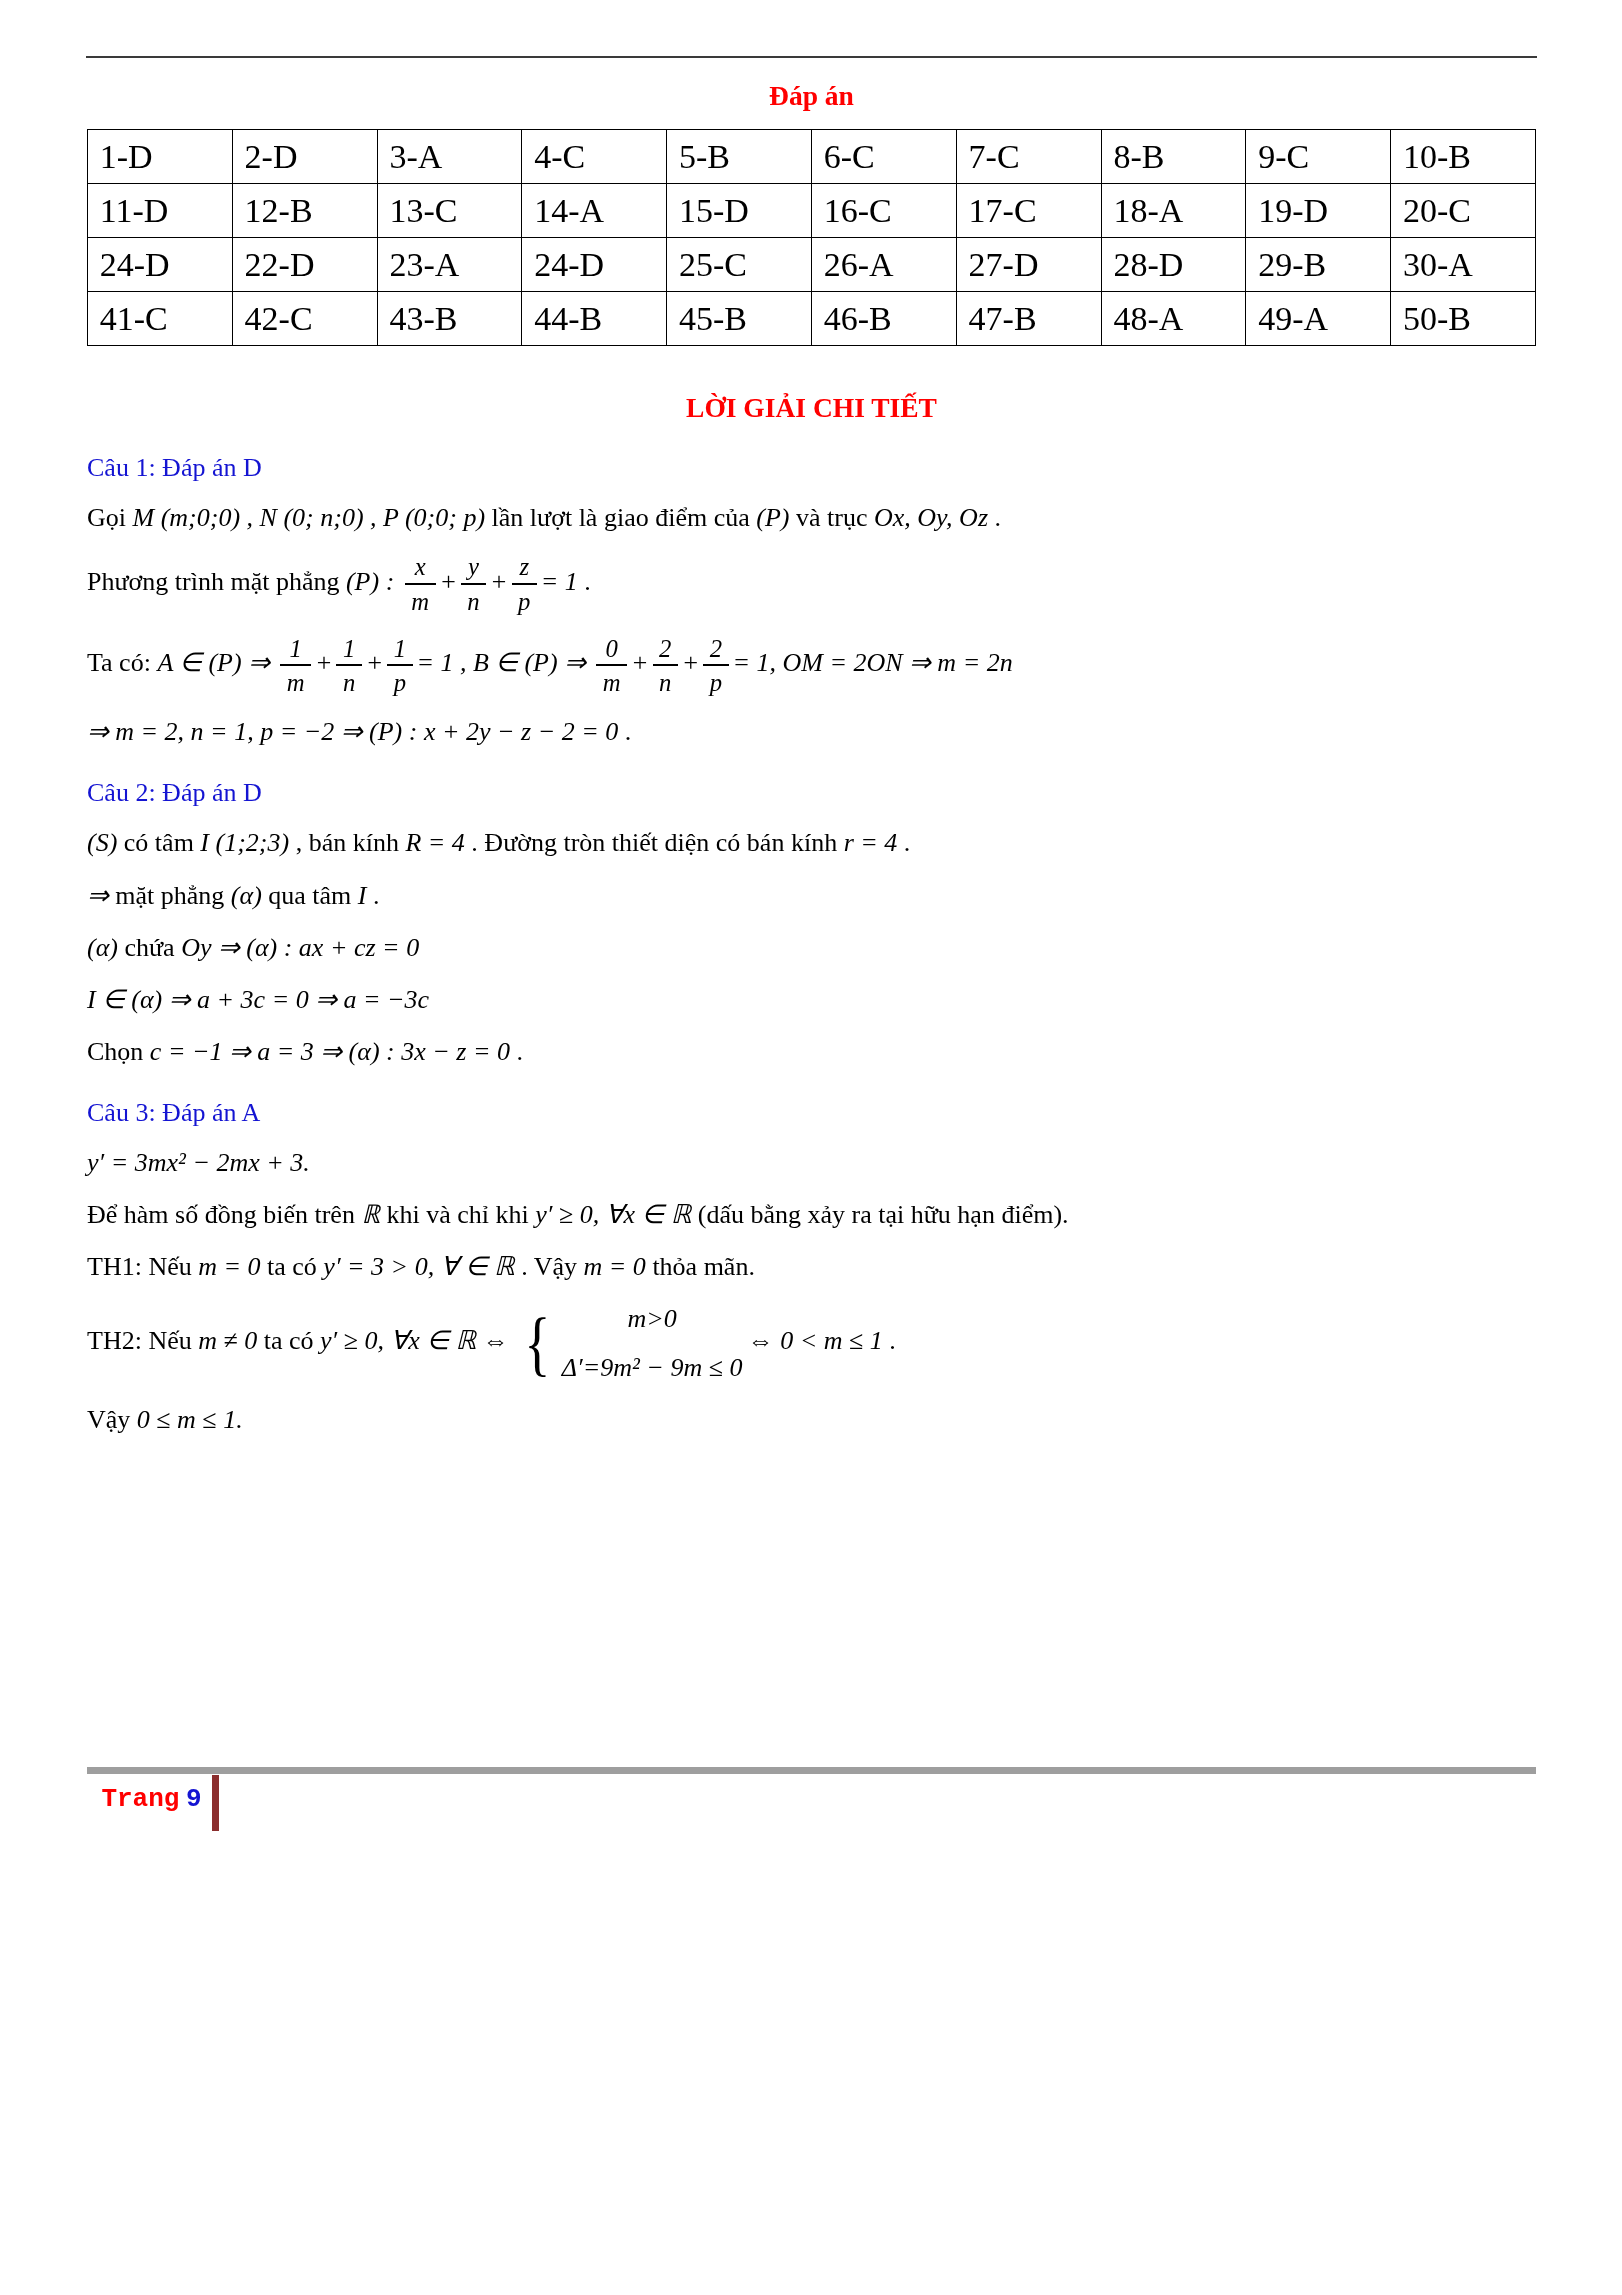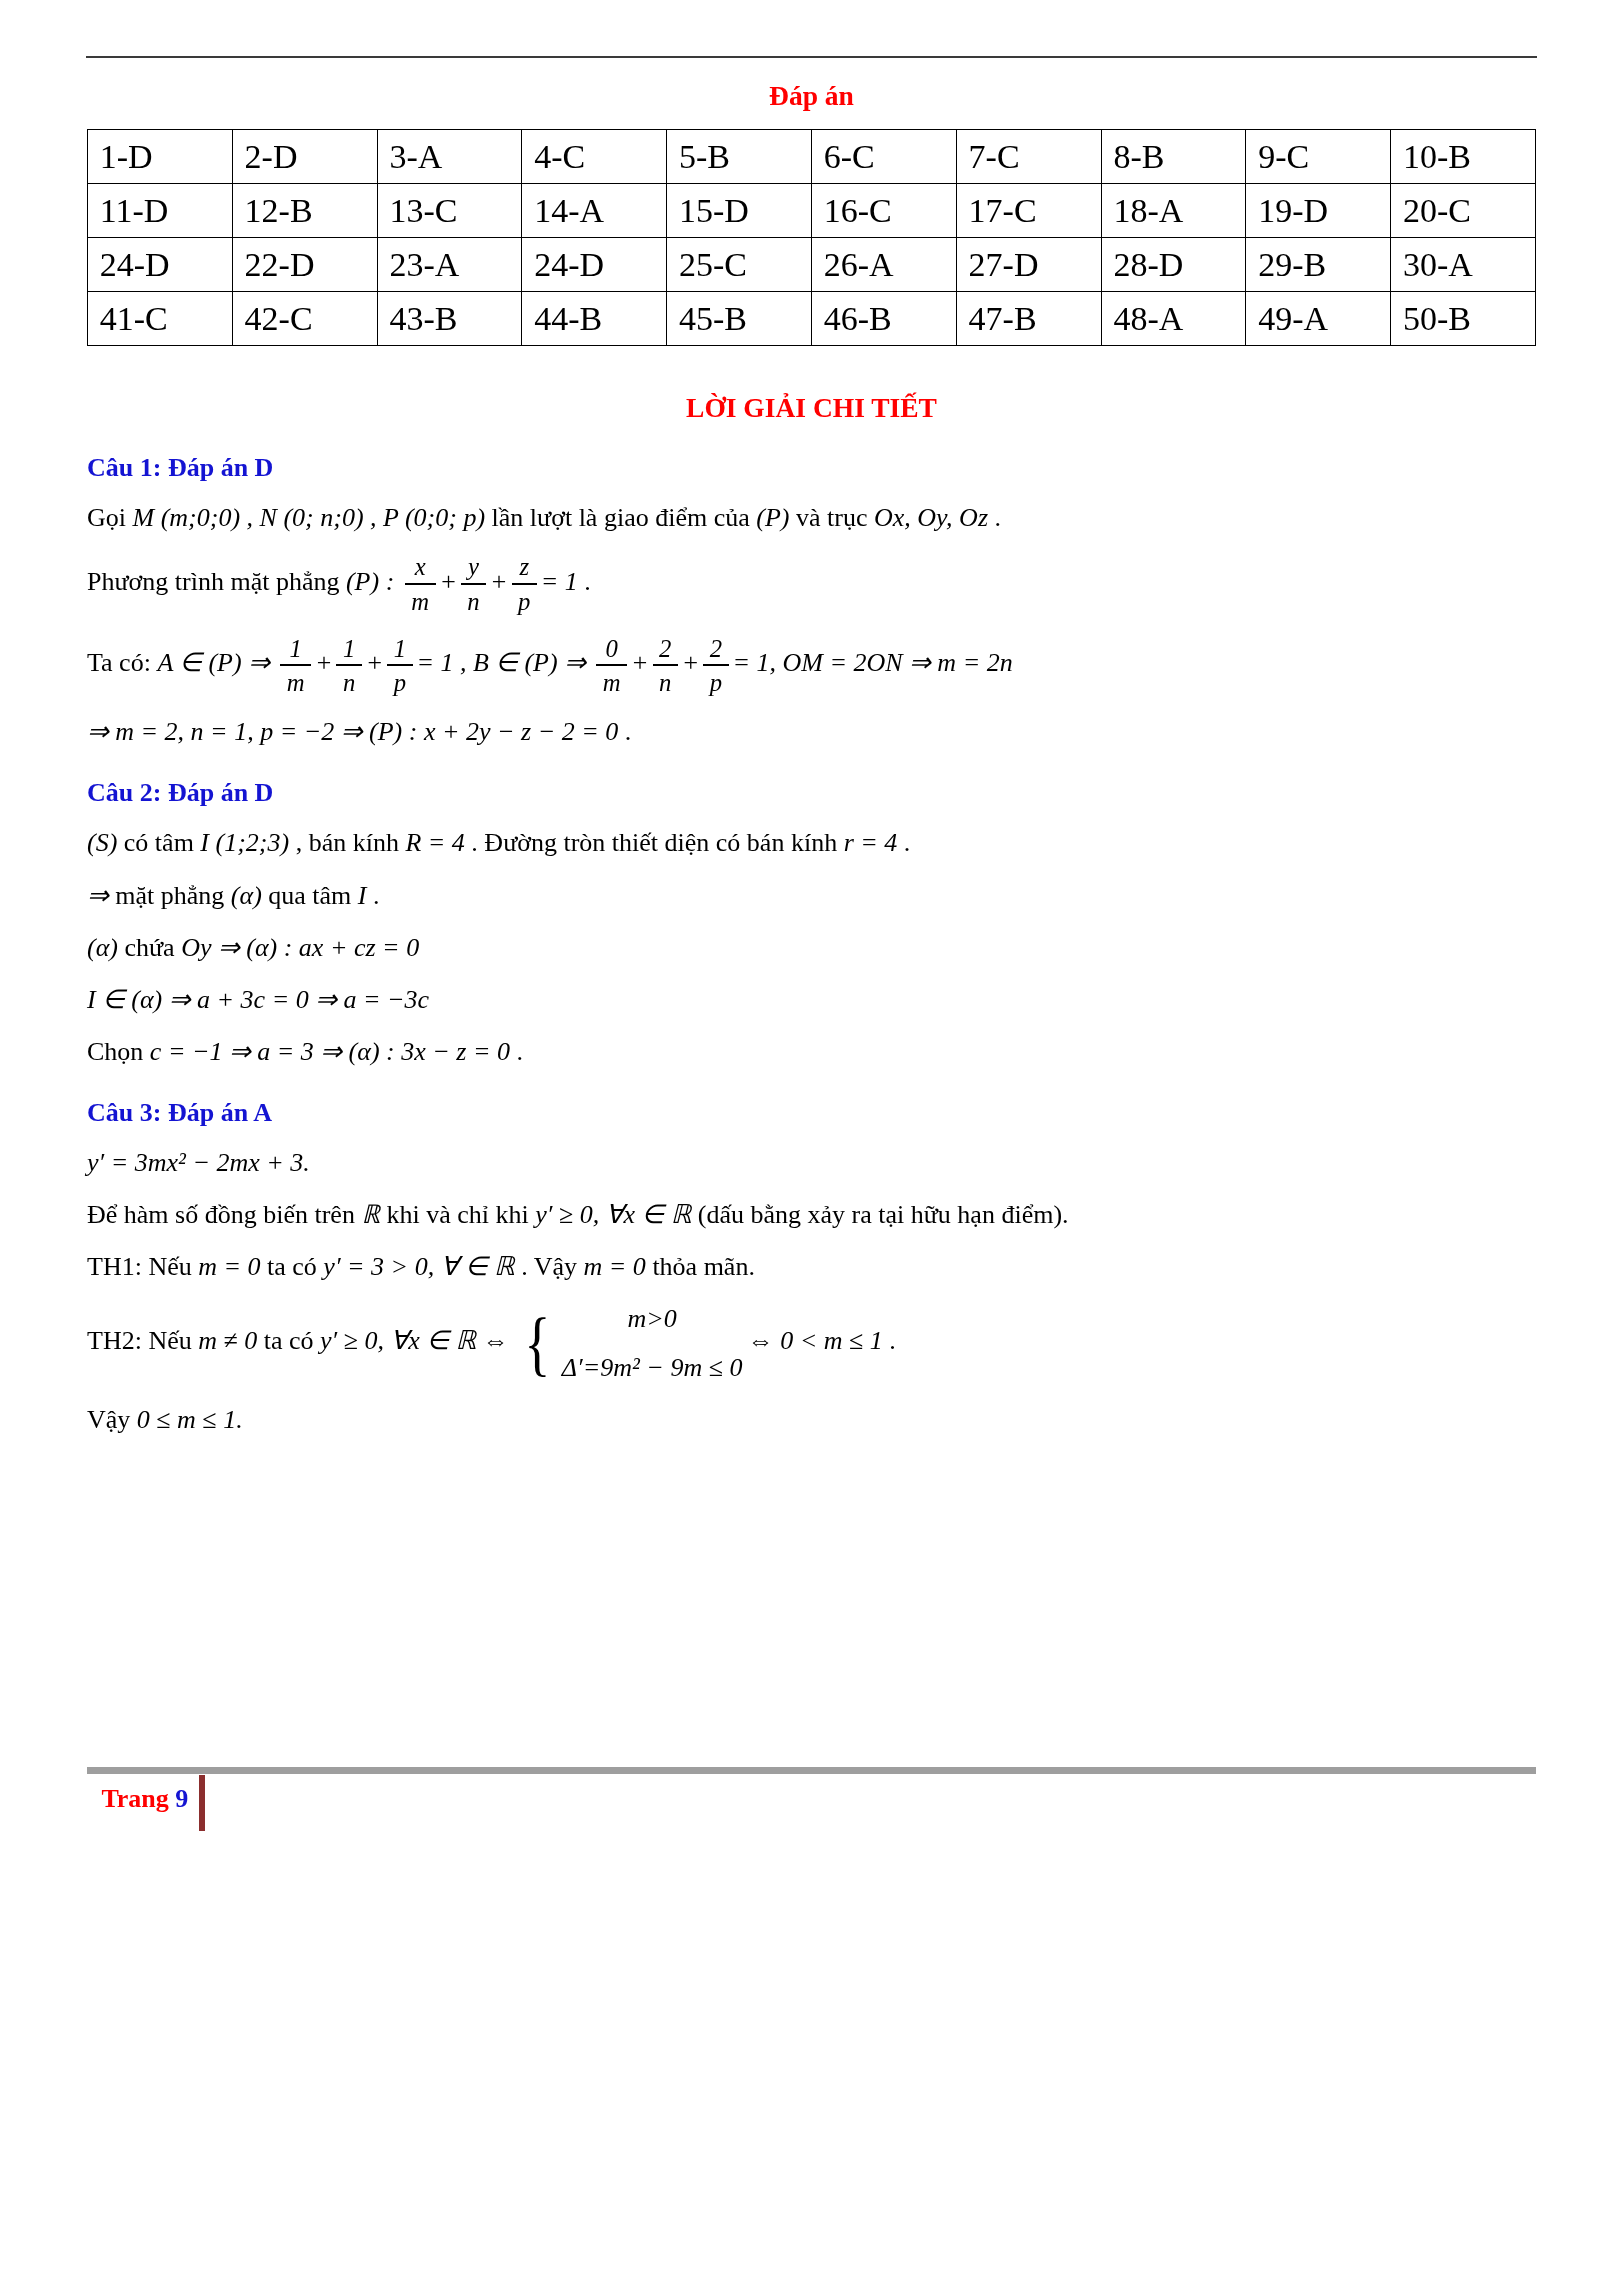--- a/index.html
+++ b/index.html
@@ -45,21 +45,21 @@
     padding-left: 11.8px;
     vertical-align: middle;
   }
   h2.solutions-title {
     font-size: 27.5px;
     margin: 46px 0 26px 0;
     font-weight: bold;
   }
   .solution .heading {
     color: #1414d2;
-    font-weight: bold;
+    font-weight: normal;
     font-size: 26px;
     margin: 29px 0 17px 0;
   }
   .solution .line {
     font-size: 26px;
     margin: 17px 0;
     line-height: 1.35;
   }
   .plain { font-style: normal; }
   .math  { font-style: italic; }
@@ -109,20 +109,21 @@
     bottom: 47px;
   }
   .footer-rule {
     height: 7.2px;
     background: #9e9e9e;
   }
   .footer-row {
     display: flex;
     align-items: flex-start;
     margin-top: 1.3px;
+    font-family: Liberation Mono, monospace;
   }
   .footer-label {
     color: #ff0000;
     font-weight: bold;
     font-size: 26px;
     margin: 9.2px 6.5px 0 14.4px;
   }
   .footer-num {
     color: #1414d2;
     font-weight: bold;

